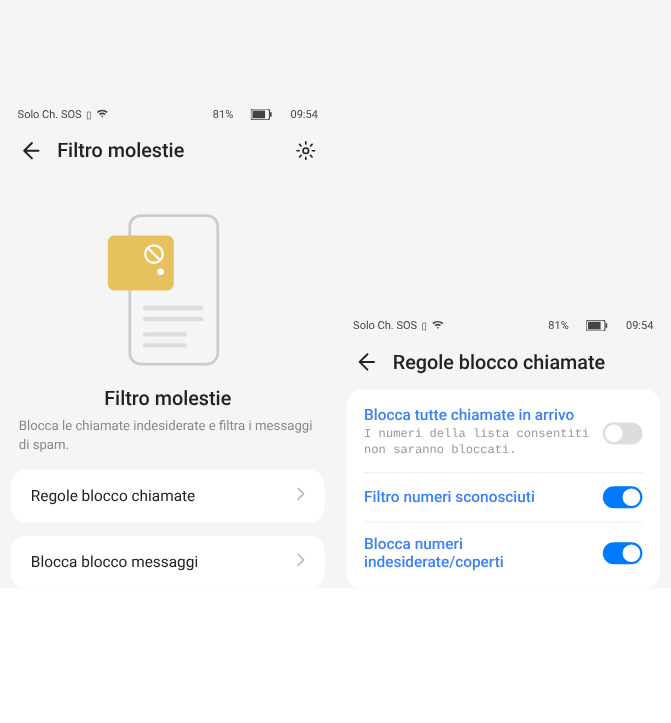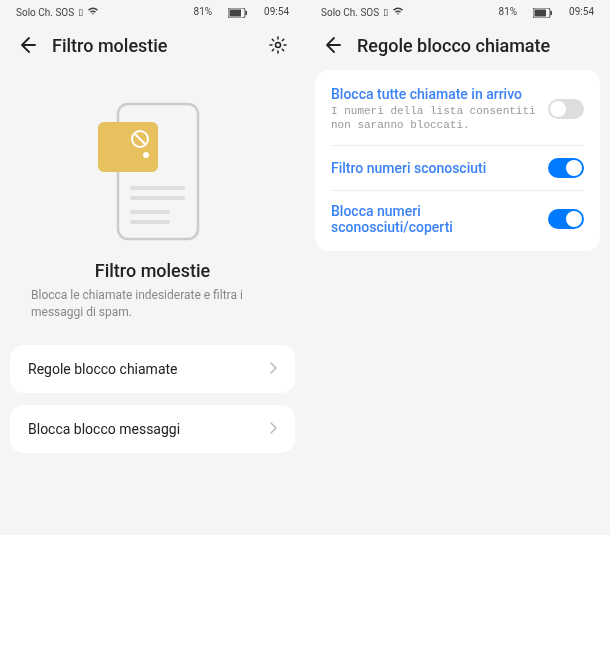--- a/index.html
+++ b/index.html
@@ -10,20 +10,21 @@
     font-family: -apple-system, BlinkMacSystemFont, "Segoe UI", Roboto, sans-serif;
     background: #fff;
   }
   .screen {
     width: 305px;
     height: 535px;
     background: #f5f5f5;
     display: flex;
     flex-direction: column;
     position: relative;
+    justify-content: flex-end;
   }
   .status-bar {
     height: 24px;
     display: flex;
     align-items: center;
     justify-content: space-between;
     padding: 0 16px;
     font-size: 10px;
     color: #444;
     background: #f5f5f5;
@@ -68,23 +69,23 @@
   .section-title {
     text-align: center;
     font-size: 18px;
     font-weight: 500;
     color: #222;
     margin-bottom: 6px;
   }
   .section-desc {
     font-size: 12px;
     color: #888;
-    padding: 0 31px;
+    padding: 0 17px;
     line-height: 1.4;
-    margin-bottom: 24px;
+    margin-bottom: 14px;
   }
   .cards { padding: 0 10px; display: flex; flex-direction: column; gap: 12px; }
   .card {
     background: #fff;
     border-radius: 14px;
     padding: 16px 18px;
     display: flex;
     align-items: center;
     justify-content: space-between;
     cursor: pointer;
@@ -257,18 +258,18 @@
     <div class="divider"></div>
     <div class="setting-row">
       <div class="setting-text">
         <div class="setting-title">Filtro numeri sconosciuti</div>
       </div>
       <div class="toggle on"></div>
     </div>
     <div class="divider"></div>
     <div class="setting-row">
       <div class="setting-text">
-        <div class="setting-title">Blocca numeri sconosciuti/coperti</div>
+        <div class="setting-title">Blocca numeri indesiderate/coperti</div>
       </div>
       <div class="toggle on"></div>
     </div>
   </div>
 </div>
 
 </body></html>

